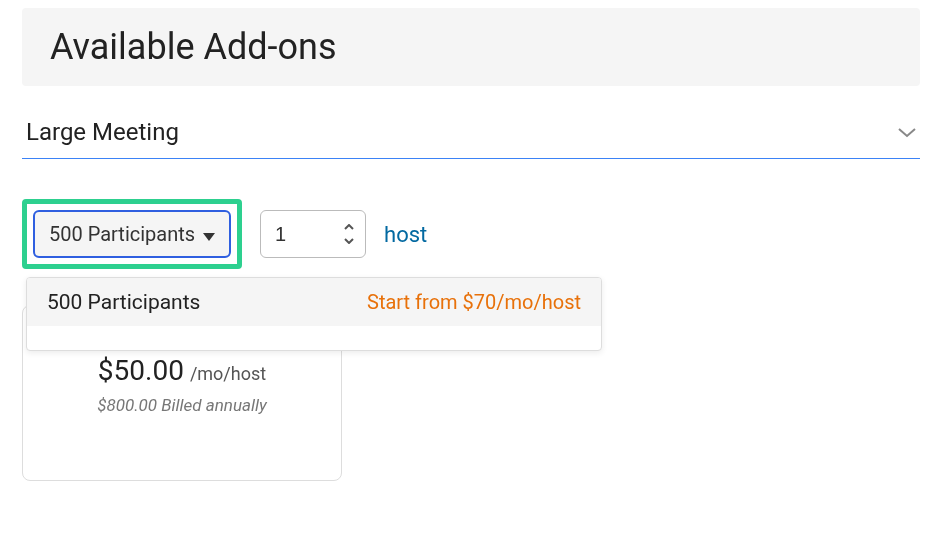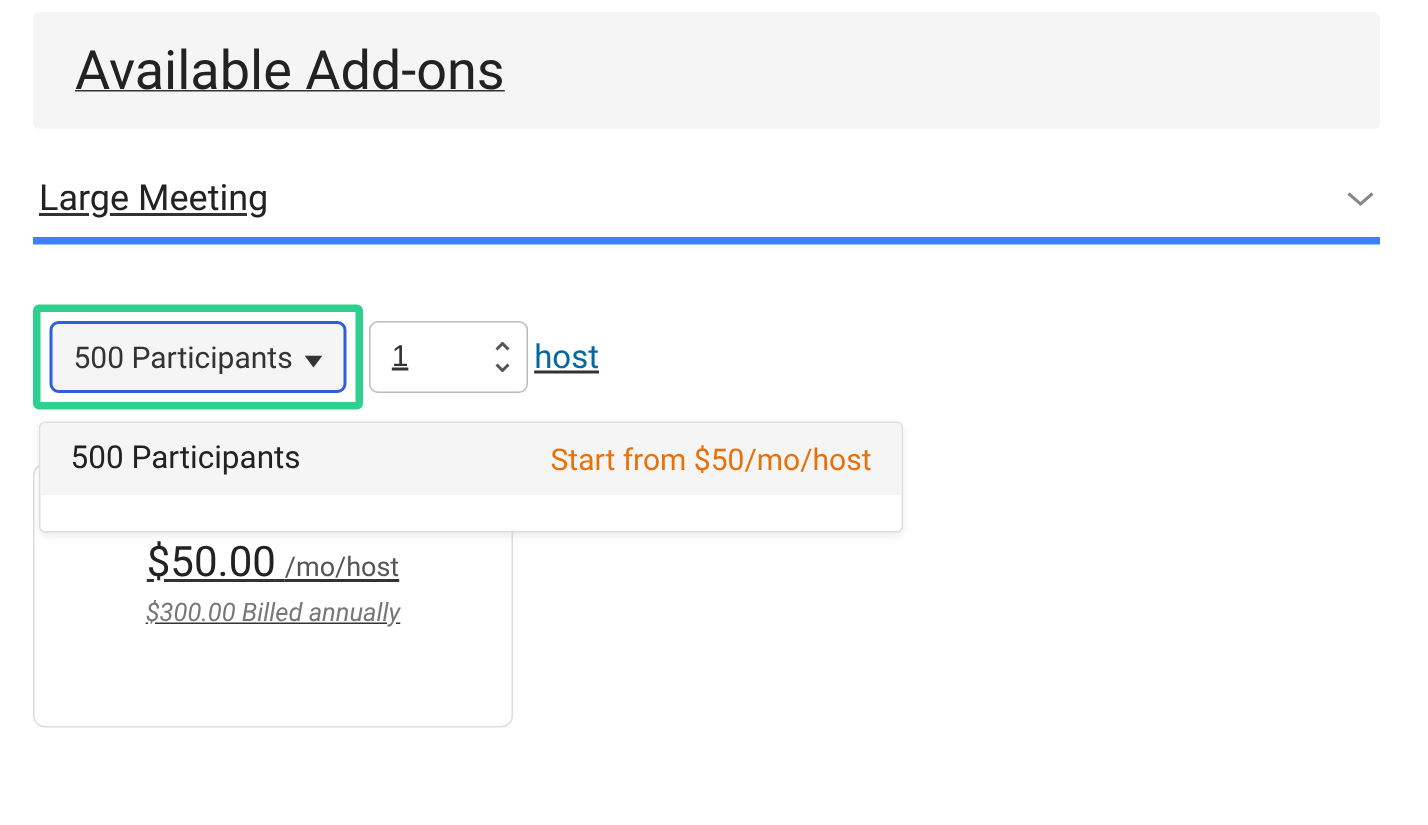--- a/index.html
+++ b/index.html
@@ -8,57 +8,56 @@
     padding: 0;
     font-family: -apple-system, BlinkMacSystemFont, "Segoe UI", Roboto, "Helvetica Neue", Arial, sans-serif;
     color: #333;
     background: #fff;
     width: 952px;
     height: 550px;
     overflow: hidden;
   }
   .page {
     padding: 8px 32px 0 22px;
-    text-decoration: underline;
   }
   .header-bar {
     background: #f5f5f5;
     border-radius: 4px;
     padding: 18px 28px;
     margin-bottom: 24px;
   }
   .header-title {
     font-size: 36px;
     font-weight: 400;
     color: #222;
   }
   .section-row {
     display: flex;
     justify-content: space-between;
     align-items: center;
     padding: 8px 4px 12px 4px;
-    border-bottom: 5px solid #3b82f6;
+    border-bottom: 1px solid #3b82f6;
     margin-bottom: 40px;
   }
   .section-title {
     font-size: 24px;
     font-weight: 400;
     color: #222;
   }
   .chevron-down {
     width: 18px;
     height: 10px;
     stroke: #888;
     stroke-width: 2;
     fill: none;
   }
   .controls-row {
     display: flex;
     align-items: center;
-    gap: 4px;
+    gap: 18px;
     margin-bottom: 0;
     position: relative;
   }
   .dropdown-frame {
     display: inline-block;
     border: 5px solid #2dd08f;
     border-radius: 4px;
     padding: 6px;
   }
   .dropdown-button {
@@ -245,34 +244,34 @@
             </svg>
         </span>
       </span>
     </span>
 
     <span class="host-label">host</span>
 
     <div class="dropdown-panel">
       <div class="dropdown-item selected">
         <span class="opt-label">500 Participants</span>
-        <span class="opt-price">Start from $50/mo/host</span>
+        <span class="opt-price">Start from $70/mo/host</span>
       </div>
       <div class="dropdown-item">
       </div>
     </div>
 
   </div>
 
   <div class="cards-row">
 
 
     <div class="plan-card">
       <div class="plan-row1">
         <span class="plan-price">$50.00</span>
         <span class="plan-unit">/mo/host</span>
       </div>
-      <div class="plan-billing2">$300.00 Billed annually</div>
+      <div class="plan-billing2">$800.00 Billed annually</div>
     </div>
 
   </div>
 
 </div>
 
 </body></html>

